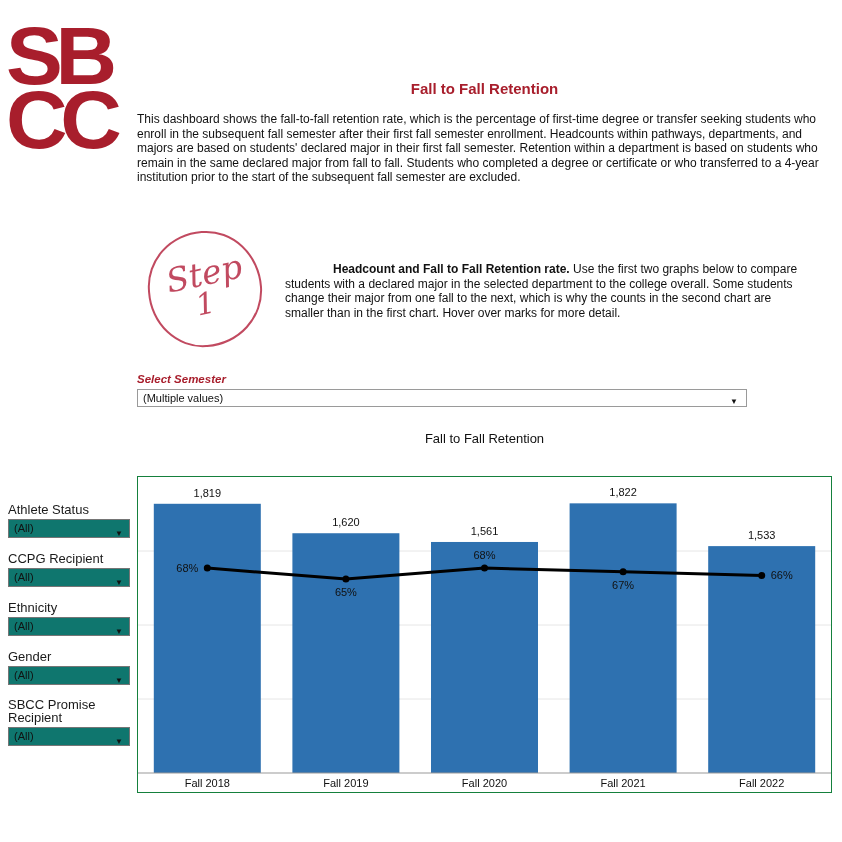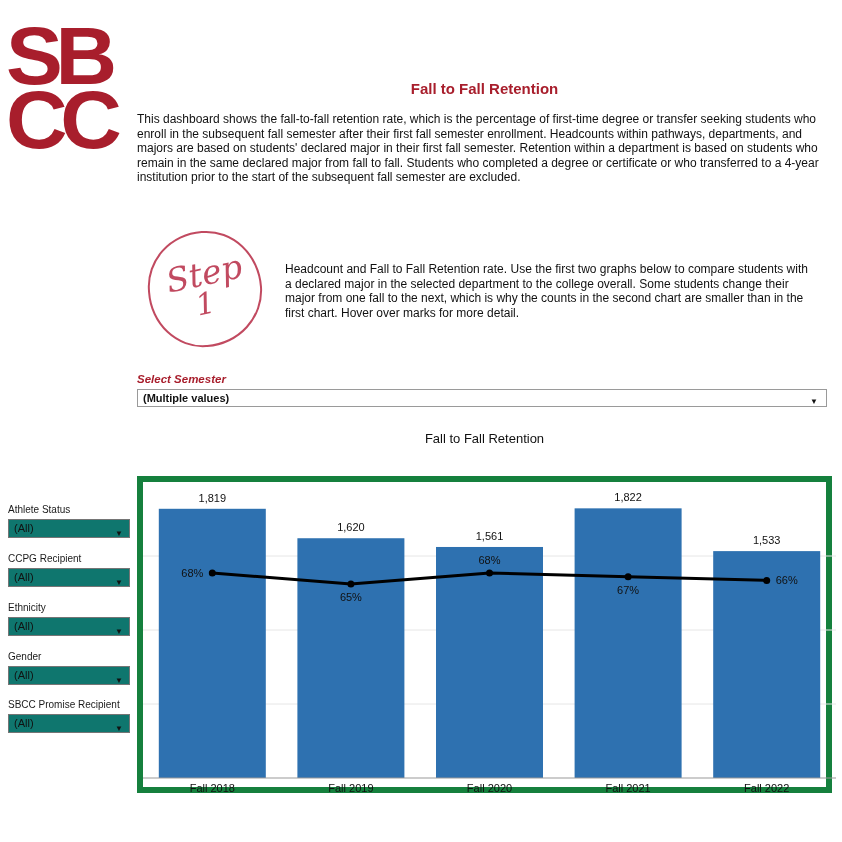--- a/index.html
+++ b/index.html
@@ -22,46 +22,46 @@
   .step-circle{position:absolute;left:148px;top:231px;width:110px;height:112px;
         border:2.5px solid #C14A60;
         border-radius:51% 49% 52% 48% / 48% 52% 49% 51%;
         display:flex;flex-direction:column;align-items:center;justify-content:center;
         color:#C14A60;font-family:"DejaVu Serif",serif;font-style:italic;
         transform:rotate(-4deg);}
   .step-circle .w{font-size:33px;line-height:30px;transform:rotate(-8deg);}
   .step-circle .n{font-size:30px;line-height:30px;transform:rotate(-8deg);}
   .step-text{position:absolute;left:285px;top:262px;width:528px;
         font-size:12px;line-height:14.6px;color:#111;}
-  .step-text b{font-weight:normal;}
+  .step-text b{font-weight:bold;margin-left:48px;}
 
   
   .semester-label{position:absolute;left:137px;top:373px;color:#A81E2C;
         font-weight:bold;font-size:11.5px;font-style:italic;}
-  .semester-select{position:absolute;left:137px;top:389px;width:690px;height:18px;
+  .semester-select{position:absolute;left:137px;top:389px;width:610px;height:18px;
         box-sizing:border-box;background:#fff;border:1px solid #9a9a9a;
-        font-size:11px;line-height:16px;padding-left:5px;cursor:pointer;font-weight:bold;}
+        font-size:11px;line-height:16px;padding-left:5px;cursor:pointer;}
   .semester-select .arrow{position:absolute;right:8px;top:4px;font-size:8px;color:#111;}
 
   
   .sb-heading{position:absolute;left:8px;top:458px;width:124px;color:#A81E2C;
         font-weight:bold;font-size:11.5px;line-height:13.5px;}
   .filter-group{position:absolute;left:8px;width:122px;}
-  .filter-label{font-size:10px;color:#1a1a1a;line-height:13px;margin-bottom:3px;}
+  .filter-label{font-size:13px;color:#1a1a1a;line-height:13px;margin-bottom:3px;}
   .filter-dd{position:relative;box-sizing:border-box;width:122px;height:19px;
         background:#0f766e;border:1px solid #757575;font-size:11px;line-height:17px;
         padding-left:5px;cursor:pointer;}
   .filter-dd .arrow{position:absolute;right:6px;top:5px;font-size:8px;color:#111;}
   .fg1{top:503px;} .fg2{top:552px;} .fg3{top:601px;} .fg4{top:650px;} .fg5{top:698px;}
 
   
   .chart-title{position:absolute;left:137px;top:431px;width:695px;text-align:center;
         font-size:13px;line-height:15.5px;color:#111;}
   .chart-panel{position:absolute;left:137px;top:476px;width:695px;height:317px;
-        box-sizing:border-box;border:6px solid #15803d;background:#fff;}
+        box-sizing:border-box;border:1px solid #15803d;background:#fff;}
   .chart-panel svg{display:block;}
 </style>
 </head>
 <body>
 
 <div class="page">
 
   <div class="logo">
     <div>SB</div>
     <div>CC</div>

